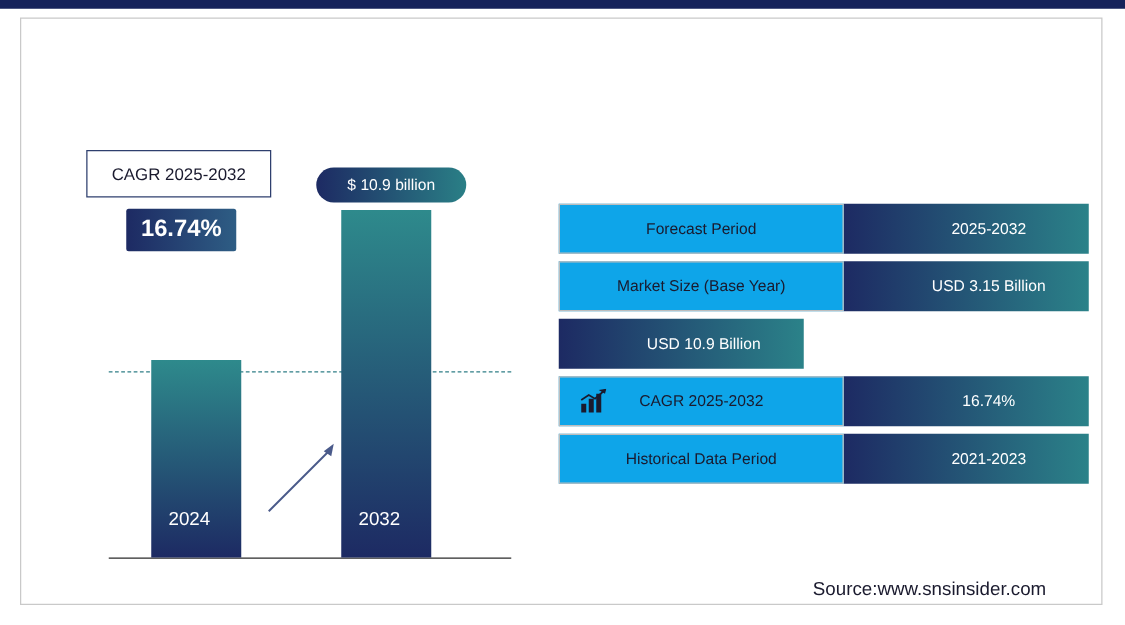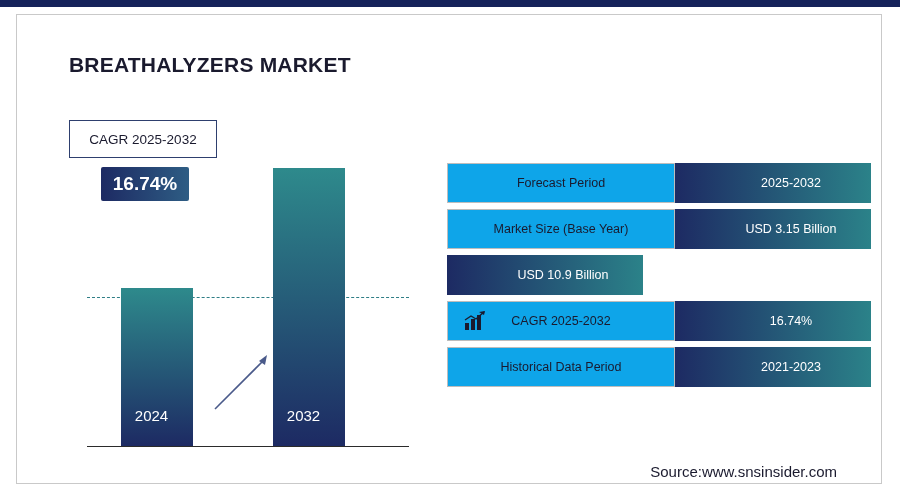--- a/index.html
+++ b/index.html
@@ -207,37 +207,37 @@
     margin-left: 15px;
   }
 </style>
 </head>
 <body>
 
 <div class="top-bar"></div>
 
 <div class="frame">
 
-  <div class="title">BREATHALYZERS MARKET</div>
 
   <div class="cagr-box">
     <span>CAGR 2025-2032</span>
   </div>
   <div class="cagr-value">16.74%</div>
 
   <div class="chart">
     <div class="axis-x"></div>
     <div class="dash-line"></div>
 
     <div class="bar b2024"></div>
     <div class="bar b2032"></div>
 
     <div class="bar-year y2024">2024</div>
     <div class="bar-year y2032">2032</div>
 
+    <div class="pill p2032">$  10.9 billion</div>
 
     <svg class="arrow-svg" width="70" height="70" viewBox="0 0 70 70">
       <line x1="6" y1="64" x2="56" y2="14" stroke="#4a5a8a" stroke-width="1.6"></line>
       <polygon points="58,10 50,16 56,20" fill="#4a5a8a"></polygon>
     </svg>
   </div>
 
   <div class="table">
 
     <div class="trow">

